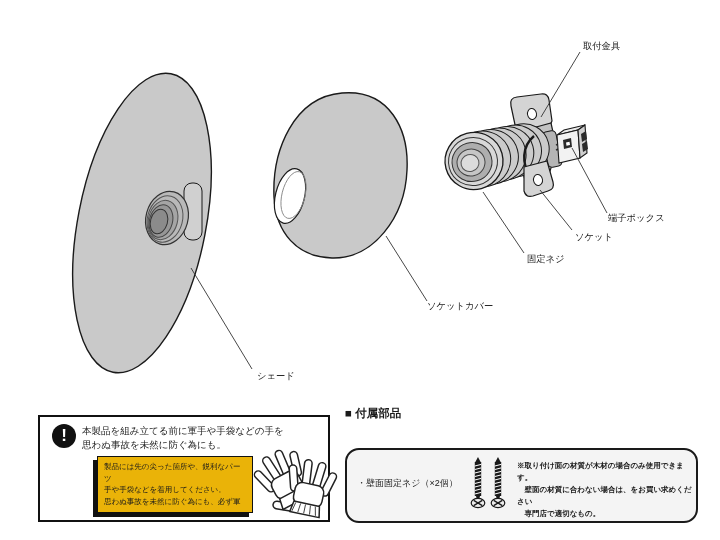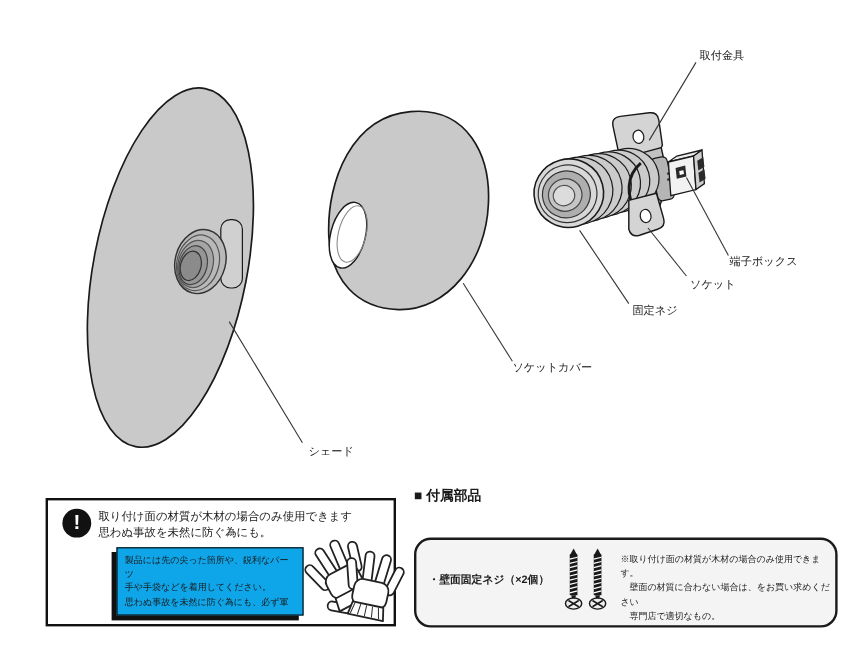--- a/index.html
+++ b/index.html
@@ -9,31 +9,31 @@
   svg text { font-family:"Liberation Sans", sans-serif; font-size:9.3px; fill:#1a1a1a; }
 
   
   .warning-box { position:absolute; left:38px; top:415px; width:292px; height:107px;
                  border:2px solid #111; background:#fff; }
   .warn-icon { position:absolute; left:12px; top:7px; width:24px; height:24px; border-radius:50%;
                background:#111; color:#fff; font-weight:bold; font-size:17px; line-height:23px;
                text-align:center; }
   .warn-main { position:absolute; left:42px; top:7px; width:240px; font-size:9.5px; line-height:1.45; }
   .warn-note { position:absolute; left:57px; top:39px; width:156px; padding:4px 6px;
-               border:1.5px solid #111; background:#0ea5e9; box-shadow:-4px 4px 0 0 #111;
+               border:1.5px solid #111; background:#eab308; box-shadow:-4px 4px 0 0 #111;
                font-size:7.5px; line-height:1.55; }
   .gloves-wrap { position:absolute; left:210px; top:26px; }
 
   
   .acc-heading { position:absolute; left:345px; top:406px; font-size:11.5px; font-weight:bold; }
   .acc-box { position:absolute; left:345px; top:448px; width:353px; height:75px;
              border:2px solid #1a1a1a; border-radius:14px; background:#f4f4f4; }
-  .acc-item { position:absolute; left:10px; top:27px; font-size:9px; font-weight:bold; }
+  .acc-item { position:absolute; left:10px; top:27px; font-size:9px; font-weight:normal; }
   .screws-wrap { position:absolute; left:118px; top:4px; }
-  .acc-note { position:absolute; left:170px; top:10px; width:180px; font-size:7.5px; line-height:1.6; }
+  .acc-note { position:absolute; left:170px; top:10px; width:180px; font-size:7.5px; line-height:1.6;font-weight:bold; }
 </style>
 </head>
 <body>
 
 <div class="page">
 
   <svg class="diagram-svg" width="720" height="412" viewBox="0 0 720 412">
 
     <g>
       <ellipse cx="142" cy="223" rx="64" ry="152" transform="rotate(11 142 223)" fill="#c9c9c9" stroke="#1a1a1a" stroke-width="1.4"></ellipse>
@@ -119,21 +119,21 @@
     <text x="427" y="309">ソケットカバー</text>
     <text x="583" y="49">取付金具</text>
     <text x="608" y="221">端子ボックス</text>
     <text x="575" y="240">ソケット</text>
     <text x="527" y="262">固定ネジ</text>
   </svg>
 
   <div class="warning-box">
     <div class="warn-icon">!</div>
     <div class="warn-main">
-      <div>取り付け面の材質が木材の場合のみ使用できます</div>
+      <div>本製品を組み立てる前に軍手や手袋などの手を</div>
       <div>思わぬ事故を未然に防ぐ為にも。</div>
     </div>
     <div class="warn-note">
       <div>製品には先の尖った箇所や、鋭利なパーツ</div>
       <div>手や手袋などを着用してください。</div>
       <div>思わぬ事故を未然に防ぐ為にも、必ず軍</div>
     </div>
     <div class="gloves-wrap">
       <svg width="92" height="78" viewBox="0 0 92 78">
 

